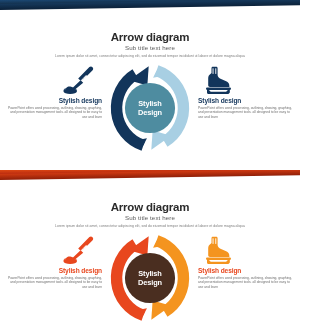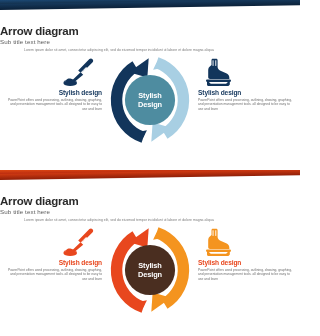--- a/index.html
+++ b/index.html
@@ -23,35 +23,35 @@
     transform:rotate(-0.75deg);transform-origin:left center;
   }
   .band-blue{background:linear-gradient(180deg,#0d2744 0%,#1b4772 45%,#14324f 75%,#0a1e33 100%);}
   .band-blue-lower{position:absolute;left:-6px;top:4px;width:312px;height:6px;
     background:linear-gradient(180deg,#16395c 0%,#0b2139 100%);transform:rotate(-0.9deg);transform-origin:left center;}
   .band-red{background:linear-gradient(180deg,#c0280d 0%,#e04a14 40%,#bf2f10 72%,#8e1e08 100%);}
   .band-red-lower{position:absolute;left:-6px;top:4px;width:312px;height:6px;
     background:linear-gradient(180deg,#d03a12 0%,#901f08 100%);transform:rotate(-0.9deg);transform-origin:left center;}
 
   
-  .hdr{position:absolute;left:0;top:23px;width:300px;}
+  .hdr{position:absolute;left:0;top:29px;width:300px;text-align:center;}
   .title{
     font-size:11.5px;font-weight:bold;color:#2b2b2b;
     letter-spacing:-0.2px;line-height:13px;margin:2px 0 0 0;
   }
   .subtitle{
     font-size:6.2px;color:#5a5a5a;line-height:8px;margin:0;letter-spacing:0.1px;
   }
   .lorem{
     font-size:3.4px;color:#7b7b7b;line-height:5px;margin:2px auto 0 auto;width:252px;
     letter-spacing:0.05px;
   }
 
   
-  .diagram{position:absolute;left:0;top:52px;width:300px;height:114px;}
+  .diagram{position:absolute;left:0;top:60px;width:300px;height:114px;}
   .ring{position:absolute;left:106px;top:4px;width:88px;height:88px;}
   .ring svg{display:block;width:88px;height:88px;overflow:visible;}
   .core-label{
     position:absolute;left:106px;top:4px;width:88px;height:88px;
     display:flex;flex-direction:column;align-items:center;justify-content:center;
     color:#ffffff;font-weight:bold;font-size:7.4px;line-height:9px;text-align:center;
     letter-spacing:-0.1px;pointer-events:none;
   }
 
   

